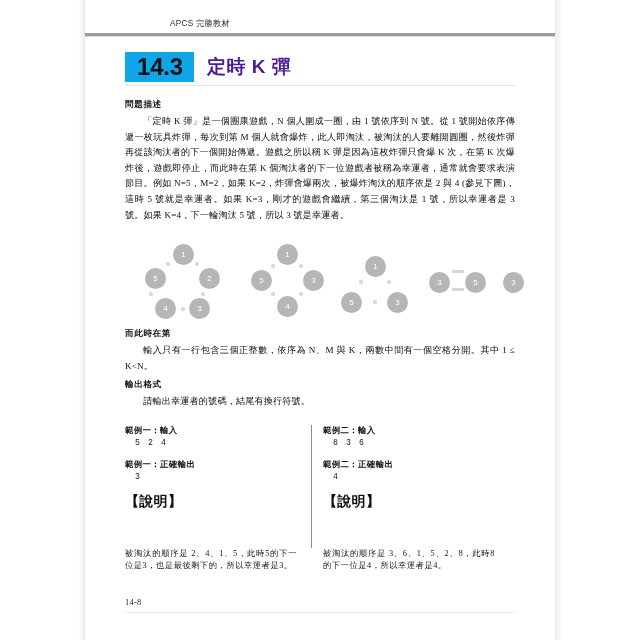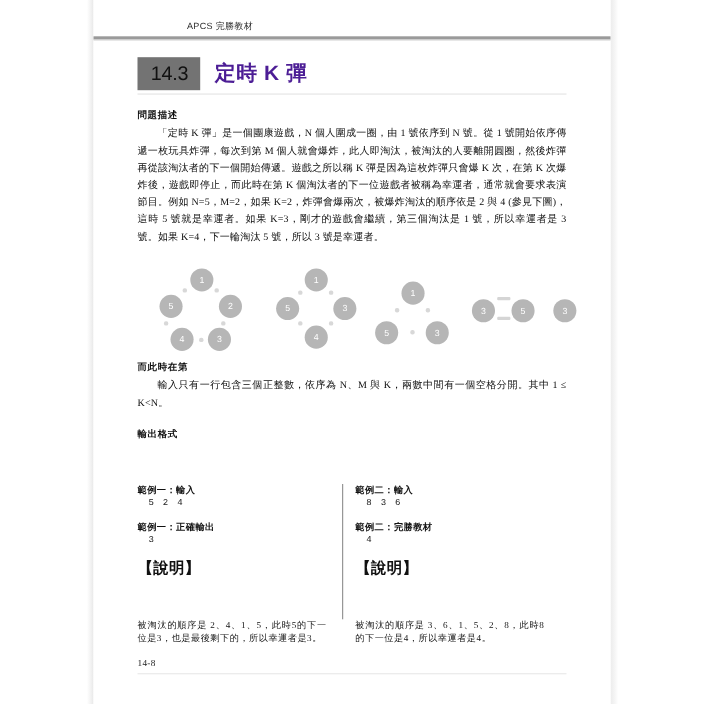--- a/index.html
+++ b/index.html
@@ -73,25 +73,25 @@
   
   .title-row {
     position: absolute;
     left: 40px;
     top: 52px;
     display: flex;
     align-items: stretch;
     height: 30px;
   }
   .title-num {
-    background: #737373;
+    background: #0ea5e9;
     color: #111111;
     font-family: "Liberation Sans", sans-serif;
-    font-weight: normal;
-    font-size: 18px;
+    font-weight: bold;
+    font-size: 24px;
     padding: 3px 11px 3px 12px;
     display: flex;
     align-items: center;
     letter-spacing: -0.2px;
   }
   .title-text {
     font-family: "Liberation Sans", sans-serif;
     font-weight: bold;
     font-size: 19px;
     color: #4c1d95;
@@ -161,21 +161,21 @@
     position: absolute;
     height: 3px;
     background: #d5d5d5;
     border-radius: 1px;
   }
 
   
   #examples {
     position: absolute;
     left: 40px;
-    top: 440px;
+    top: 425px;
     width: 390px;
     height: 125px;
   }
   .ex-col {
     position: absolute;
     top: 0;
     width: 172px;
   }
   .ex-col.left  { left: 0px; }
   .ex-col.right { left: 198px; }
@@ -296,38 +296,39 @@
     <div class="node" style="left:340px; top:32px; width:21px; height:21px;">5</div>
     <div class="arrowbar" style="left:327px; top:30px; width:12px;"></div>
     <div class="arrowbar" style="left:327px; top:48px; width:12px;"></div>
 
     <div class="node" style="left:378px; top:32px; width:21px; height:21px;">3</div>
   </div>
 
   <div class="sec-head" style="left:40px; top:328px;">而此時在第</div>
   <div class="para" style="left:40px; top:343px; width:390px;">輸入只有一行包含三個正整數，依序為 N、M 與 K，兩數中間有一個空格分開。其中 1 ≤ K&lt;N。</div>
 
-  <div class="sec-head" style="left:40px; top:389px;">輸出格式</div>
+  <div class="sec-head" style="left:40px; top:379px;">輸出格式</div>
+  <div class="para" style="left:40px; top:394px; width:390px;">請輸出幸運者的號碼，結尾有換行符號。</div>
 
   <div id="examples">
     <div class="ex-divider"></div>
 
     <div class="ex-col left">
       <div class="ex-label">範例一：輸入</div>
       <div class="ex-value">5 2 4</div>
       <div class="ex-label">範例一：正確輸出</div>
       <div class="ex-value">3</div>
       <div class="ex-note-head">【說明】</div>
       <div class="ex-note-body">被淘汰的順序是 2、4、1、5，此時5的下一位是3，也是最後剩下的，所以幸運者是3。</div>
     </div>
 
     <div class="ex-col right">
       <div class="ex-label">範例二：輸入</div>
       <div class="ex-value">8 3 6</div>
-      <div class="ex-label">範例二：完勝教材</div>
+      <div class="ex-label">範例二：正確輸出</div>
       <div class="ex-value">4</div>
       <div class="ex-note-head">【說明】</div>
       <div class="ex-note-body">被淘汰的順序是 3、6、1、5、2、8，此時8的下一位是4，所以幸運者是4。</div>
     </div>
   </div>
 
   <div class="folio">14-8</div>
   <div class="folio-rule"></div>
 
 </div>

